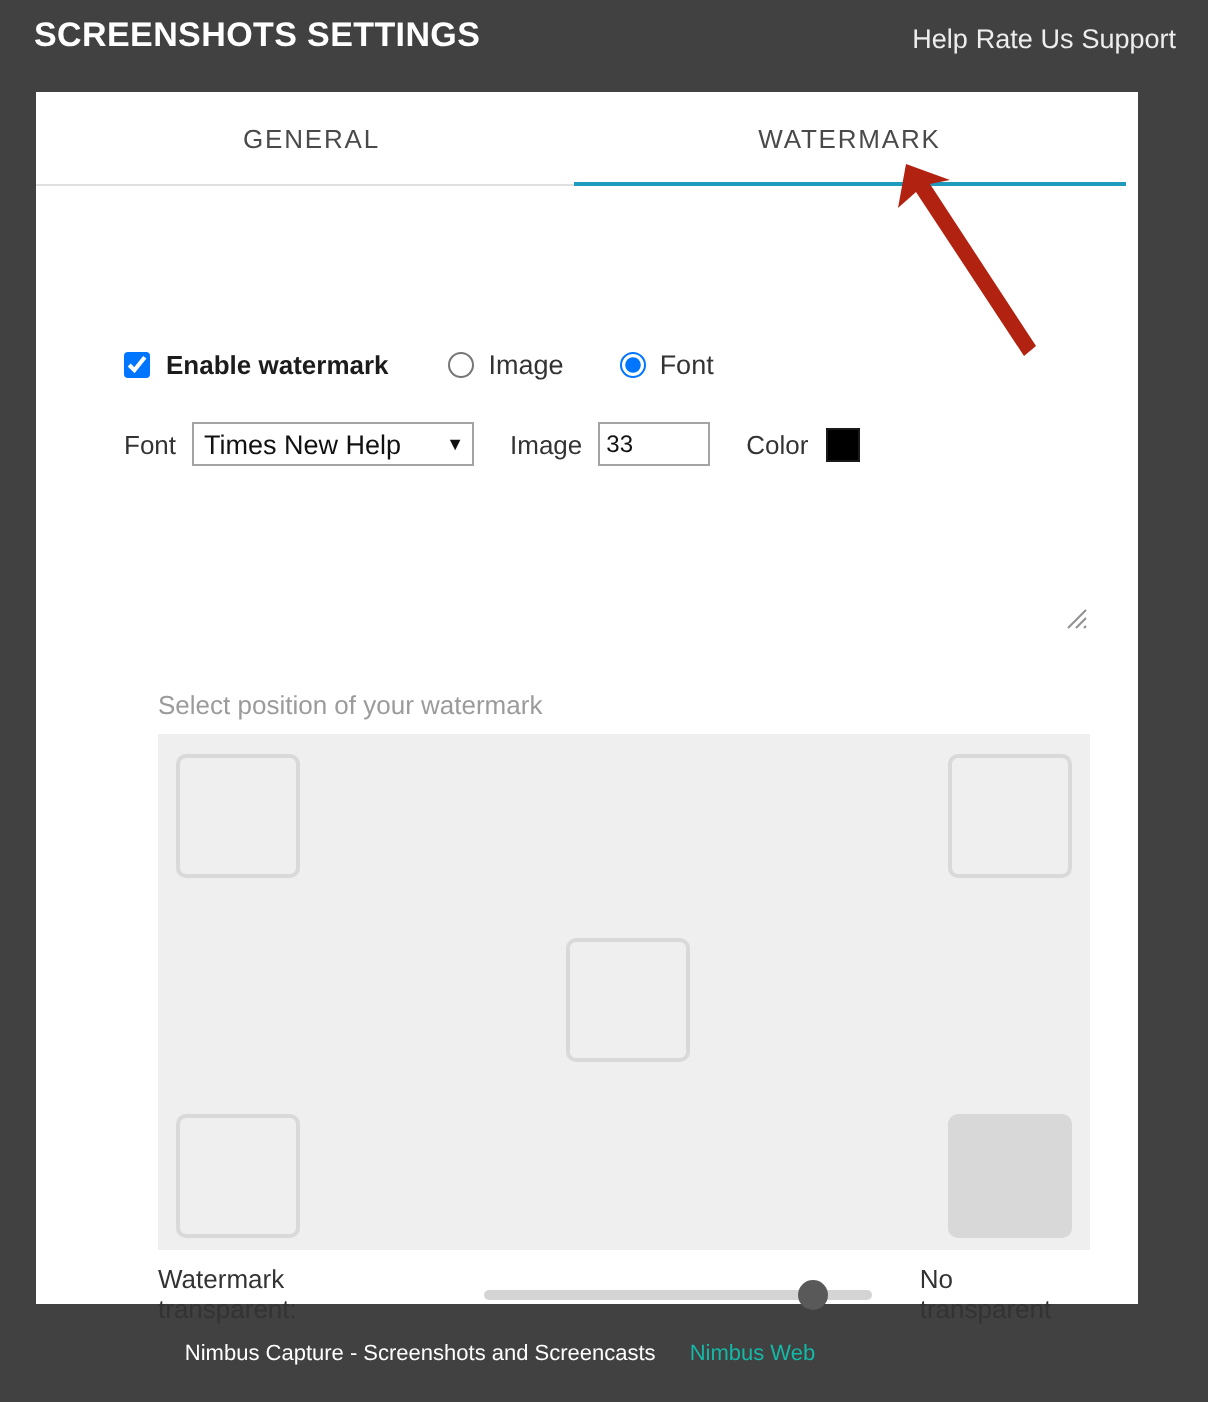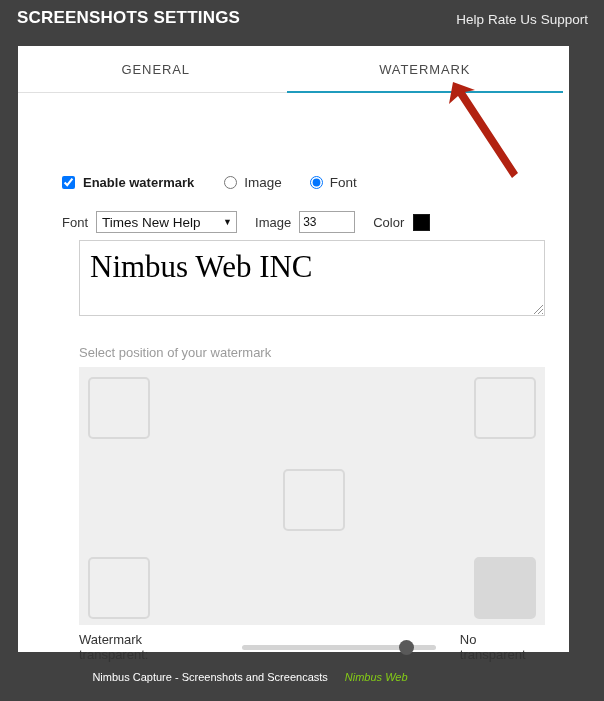--- a/index.html
+++ b/index.html
@@ -150,21 +150,21 @@
     background:#595959; border-radius:50%; cursor:grab;
   }
   #transparent-value { margin-left:26px; font-size:13px; color:#333; }
 
   
   #app-footer {
     position:absolute; left:0; bottom:0; width:500px; height:49px;
     display:flex; align-items:center; justify-content:center;
     color:#ffffff; font-size:11px;
   }
-  #footer-link { color:#84cc16; margin-left:17px; text-decoration:none; cursor:pointer;font-style:italic; }
+  #footer-link { color:#14b8a6; margin-left:17px; text-decoration:none; cursor:pointer; }
 
   
   #annotation-arrow {
     position:absolute; left:440px; top:70px;
     width:90px; height:112px; pointer-events:none;
   }
 </style>
 </head>
 <body>
 
@@ -215,21 +215,20 @@
         <span id="font-caret">▼</span>
       </div>
 
       <span class="field-label" id="size-label">Image</span>
       <input id="size-input" type="text" value="33" style="">
 
       <span class="field-label" id="color-label">Color</span>
       <div id="color-swatch" style="background: rgb(0, 0, 0);"></div>
     </div>
 
-    <textarea id="watermark-text" placeholder="Enter watermark text" style="">Nimbus Web INC</textarea>
     <svg id="resize-grip" viewBox="0 0 13 13">
       <path d="M12 3 L3 12 M12 7 L7 12 M12 11 L11 12" stroke="#909090" stroke-width="1" fill="none"></path>
     </svg>
 
     <div id="position-caption">Select position of your watermark</div>
 
     <div id="position-grid">
       <div class="pos-cell pos-tl"></div>
       <div class="pos-cell pos-tr"></div>
       <div class="pos-cell pos-c"></div>

